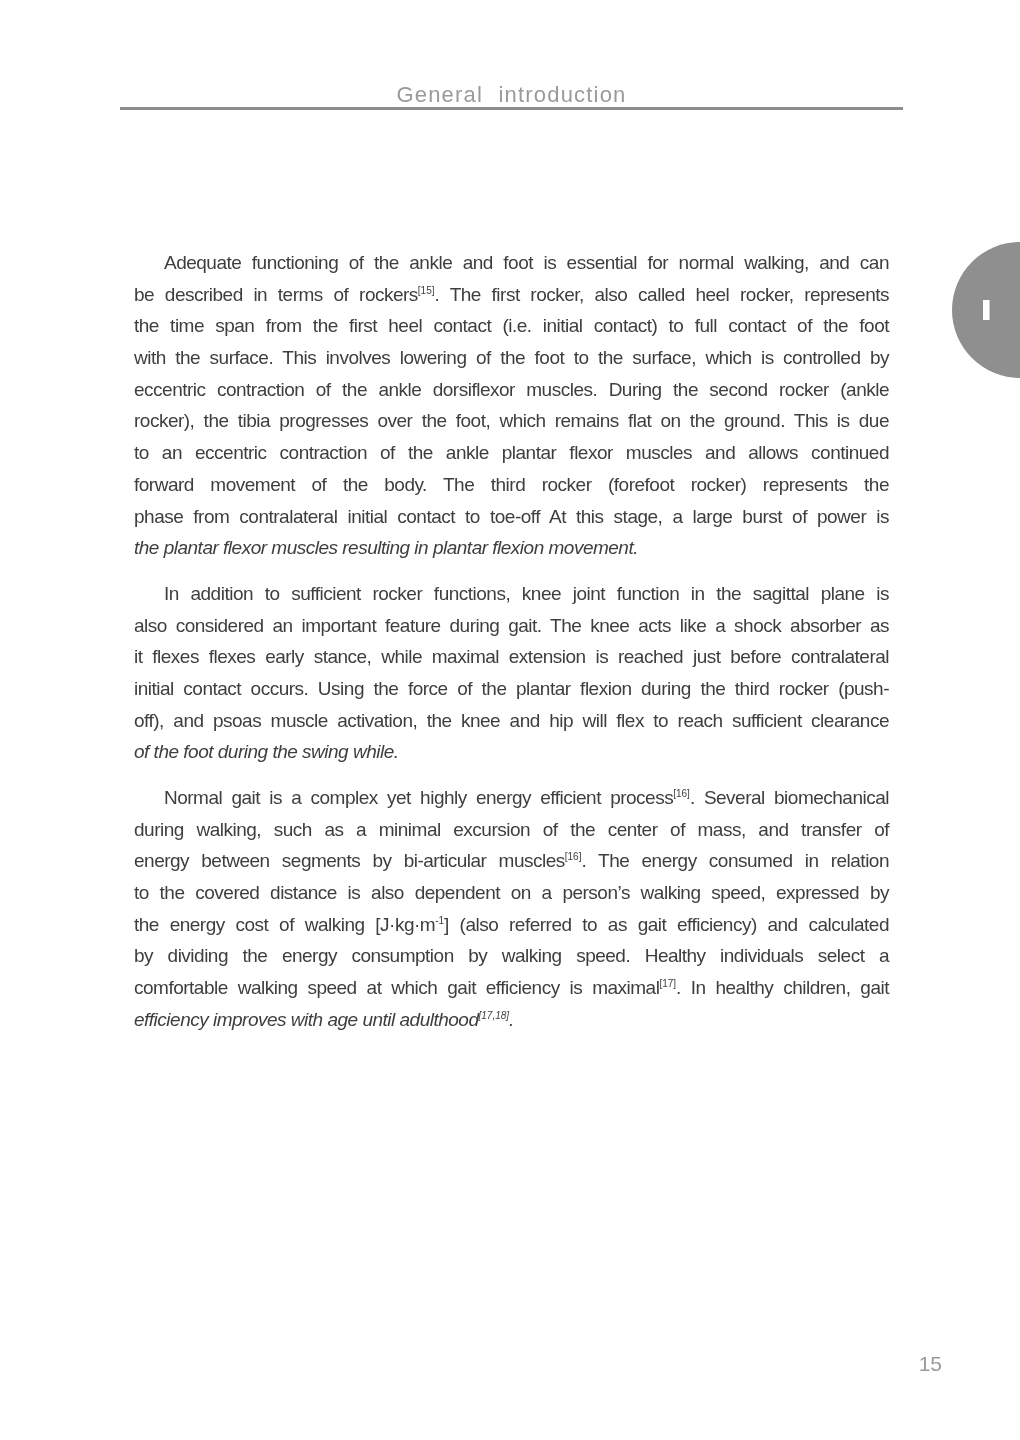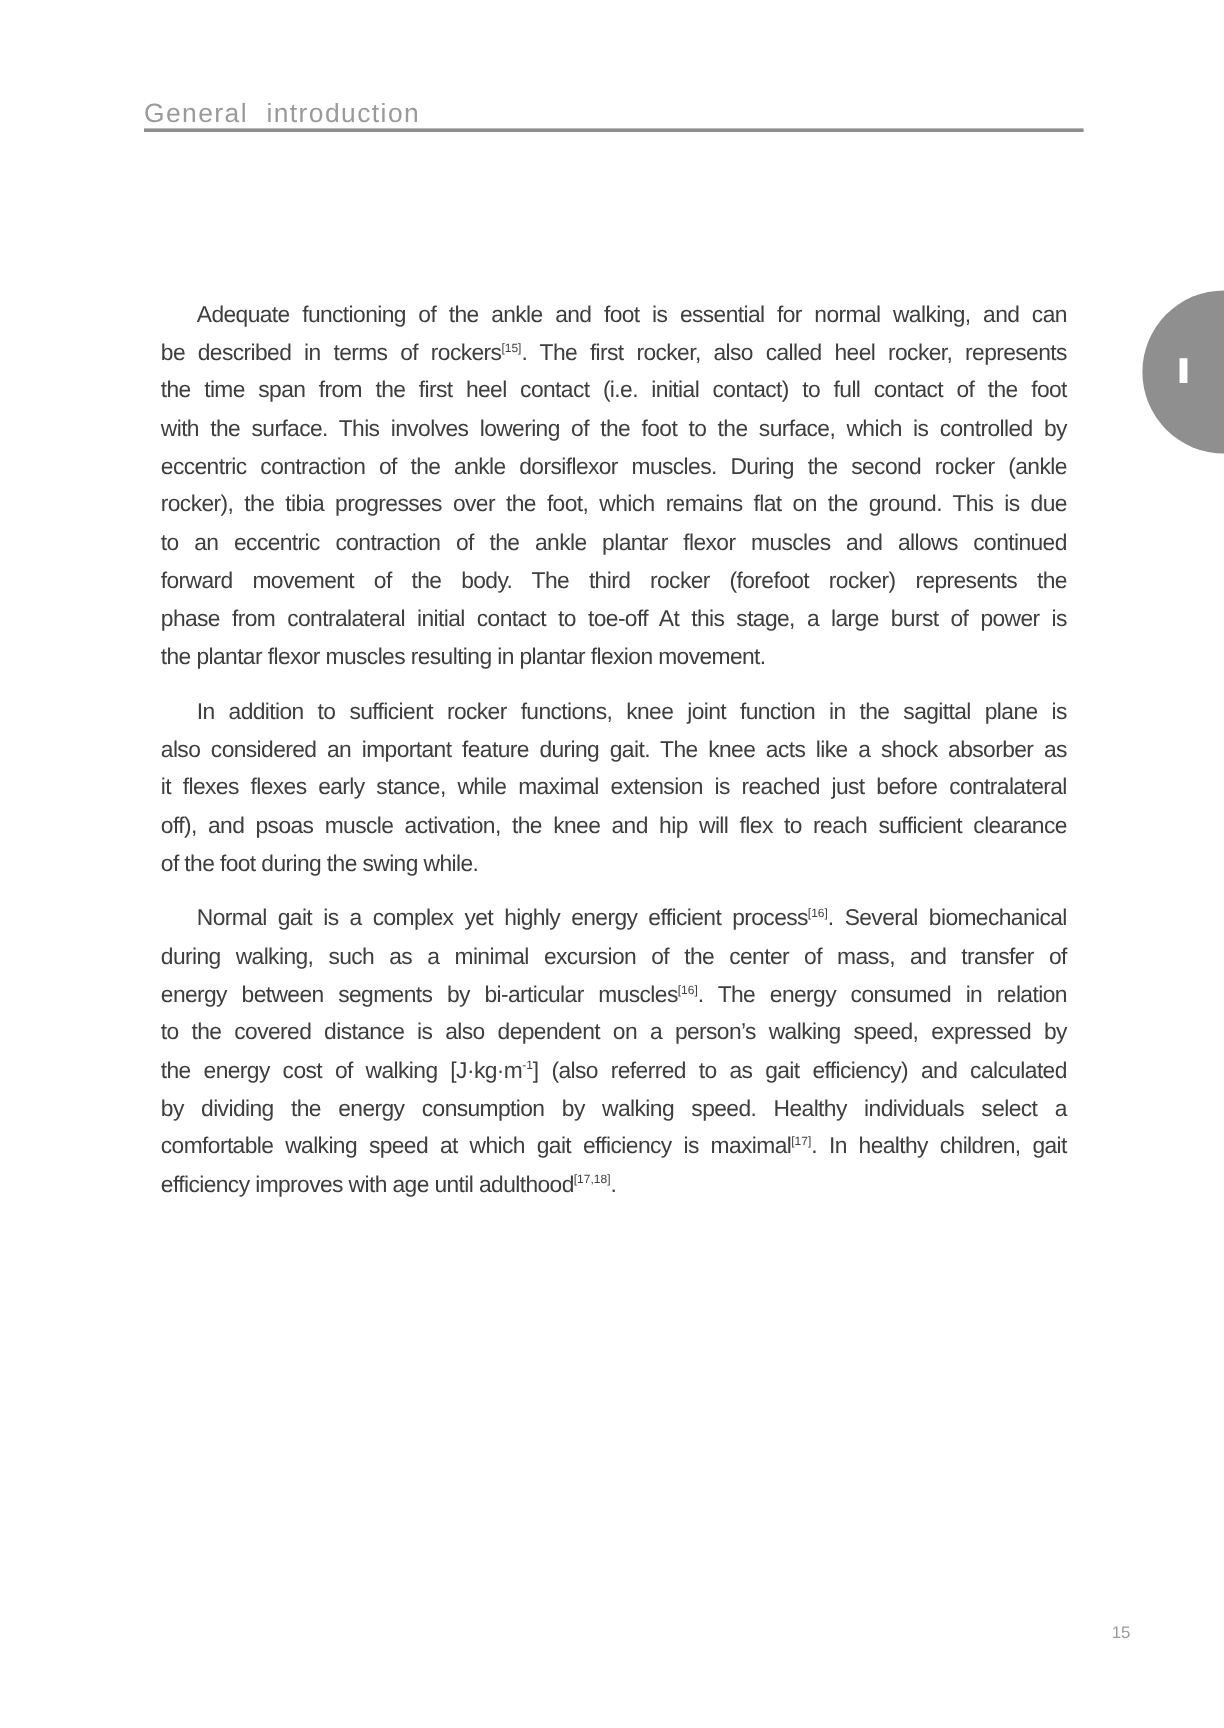--- a/index.html
+++ b/index.html
@@ -12,21 +12,21 @@
   }
   .page {
     position: absolute; inset: 0;
     overflow: hidden;
     background: #ffffff;
   }
   
   .header-title {
     position: absolute;
     top: 82px; left: 120px; width: 783px;
-    text-align: left;
+    text-align: center;
     font-size: 22px; line-height: 26px;
     color: #9a9a9a;
     letter-spacing: 1.2px;
     word-spacing: 8px;
   }
   .header-rule {
     position: absolute;
     top: 107px; left: 120px; width: 783px; height: 2.5px;
     background: #8e8e8e;
   }
@@ -56,33 +56,33 @@
     letter-spacing: -0.5px;
     color: #3e3e3e;
   }
   .paragraph { margin: 14px; }
   .line {
     height: 31.7px;
     text-align: justify;
     text-align-last: justify;
   }
   .line.first { padding-left: 30px; }
-  .line.last  { text-align: right; text-align-last: left; }
+  .line.last  { text-align: right; text-align-last: left; font-style: italic; }
   .line sup {
     font-size: 10px;
     letter-spacing: 0;
     line-height: 0;
     vertical-align: 7px;
   }
   
   .page-number {
     position: absolute;
     top: 1352px; left: 120px; width: 822px;
     text-align: right;
-    font-size: 14px;
+    font-size: 21px;
     color: #9a9a9a;
   }
 </style>
 </head>
 <body>
 
 <div class="page">
 
   <div class="header-title">General introduction</div>
 
@@ -102,20 +102,21 @@
         <div class="line">rocker), the tibia progresses over the foot, which remains flat on the ground. This is due</div>
         <div class="line">to an eccentric contraction of the ankle plantar flexor muscles and allows continued</div>
         <div class="line">forward movement of the body. The third rocker (forefoot rocker) represents the</div>
         <div class="line">phase from contralateral initial contact to toe-off At this stage, a large burst of power is</div>
         <div class="line last">the plantar flexor muscles resulting in plantar flexion movement.</div>
       </section>
     <section class="paragraph">
         <div class="line first">In addition to sufficient rocker functions, knee joint function in the sagittal plane is</div>
         <div class="line">also considered an important feature during gait. The knee acts like a shock absorber as</div>
         <div class="line">it flexes flexes early stance, while maximal extension is reached just before contralateral</div>
+        <div class="line">initial contact occurs. Using the force of the plantar flexion during the third rocker (push-</div>
         <div class="line">off), and psoas muscle activation, the knee and hip will flex to reach sufficient clearance</div>
         <div class="line last">of the foot during the swing while.</div>
       </section>
     <section class="paragraph">
         <div class="line first">Normal gait is a complex yet highly energy efficient process<sup>[16]</sup>. Several biomechanical</div>
         <div class="line">during walking, such as a minimal excursion of the center of mass, and transfer of</div>
         <div class="line">energy between segments by bi-articular muscles<sup>[16]</sup>. The energy consumed in relation</div>
         <div class="line">to the covered distance is also dependent on a person’s walking speed, expressed by</div>
         <div class="line">the energy cost of walking [J·kg·m<sup>-1</sup>] (also referred to as gait efficiency) and calculated</div>
         <div class="line">by dividing the energy consumption by walking speed. Healthy individuals select a</div>

